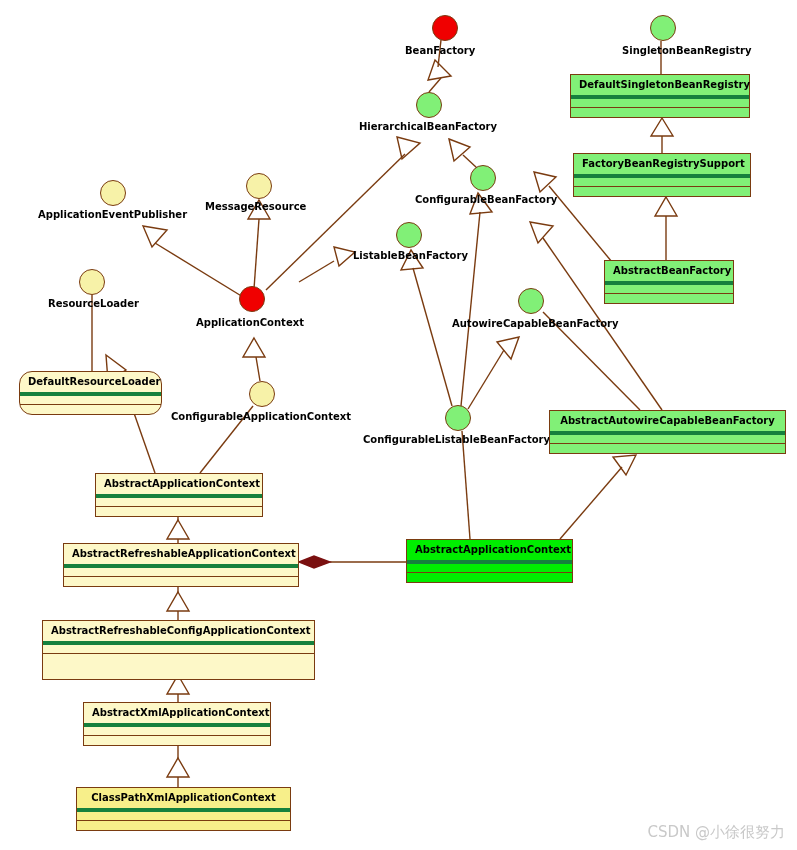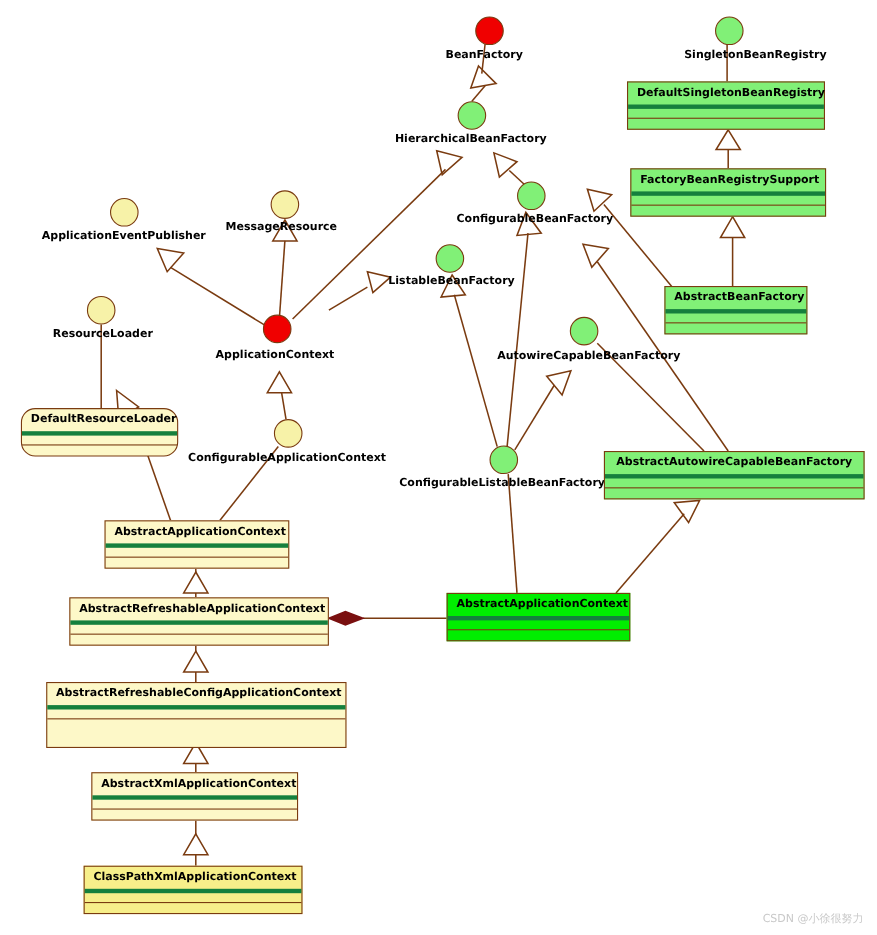--- a/index.html
+++ b/index.html
@@ -36,21 +36,21 @@
   }
   .cls .comp{
     box-sizing:border-box;width:100%;height:9px;
     border-bottom:1px solid #7a3b10;
   }
   .cls .comp.last{border-bottom:none;}
 
   
   #watermark{
     position:absolute;right:12px;bottom:8px;
-    font-size:10px;color:#c9c9c9;white-space:nowrap;
+    font-size:15px;color:#c9c9c9;white-space:nowrap;
     font-family:"DejaVu Sans","Liberation Sans",sans-serif;
   }
 </style>
 </head>
 <body>
 
 <div id="stage">
 
   <svg class="edges" viewBox="0 0 797 850" xmlns="http://www.w3.org/2000/svg">
     <g stroke="#7a3b10" stroke-width="1.4" fill="none">
@@ -227,20 +227,20 @@
   <div class="cls" style="left: 42px; top: 620px; width: 273px; height: 60px; background: rgb(253, 248, 200);">
     <div class="name">AbstractRefreshableConfigApplicationContext</div>
     <div class="comp"></div>
     <div class="comp last"></div>
   </div>
   <div class="cls" style="left: 83px; top: 702px; width: 188px; height: 44px; background: rgb(253, 248, 200);">
     <div class="name">AbstractXmlApplicationContext</div>
     <div class="comp"></div>
     <div class="comp last"></div>
   </div>
-  <div class="cls" style="left: 76px; top: 787px; width: 199px; height: 44px; background: rgb(247, 239, 138);">
+  <div class="cls" style="left: 76px; top: 787px; width: 215px; height: 44px; background: rgb(247, 239, 138);">
     <div class="name">ClassPathXmlApplicationContext</div>
     <div class="comp"></div>
     <div class="comp last"></div>
   </div>
 
   <div id="watermark">CSDN @小徐很努力</div>
 </div>
 
 </body></html>

